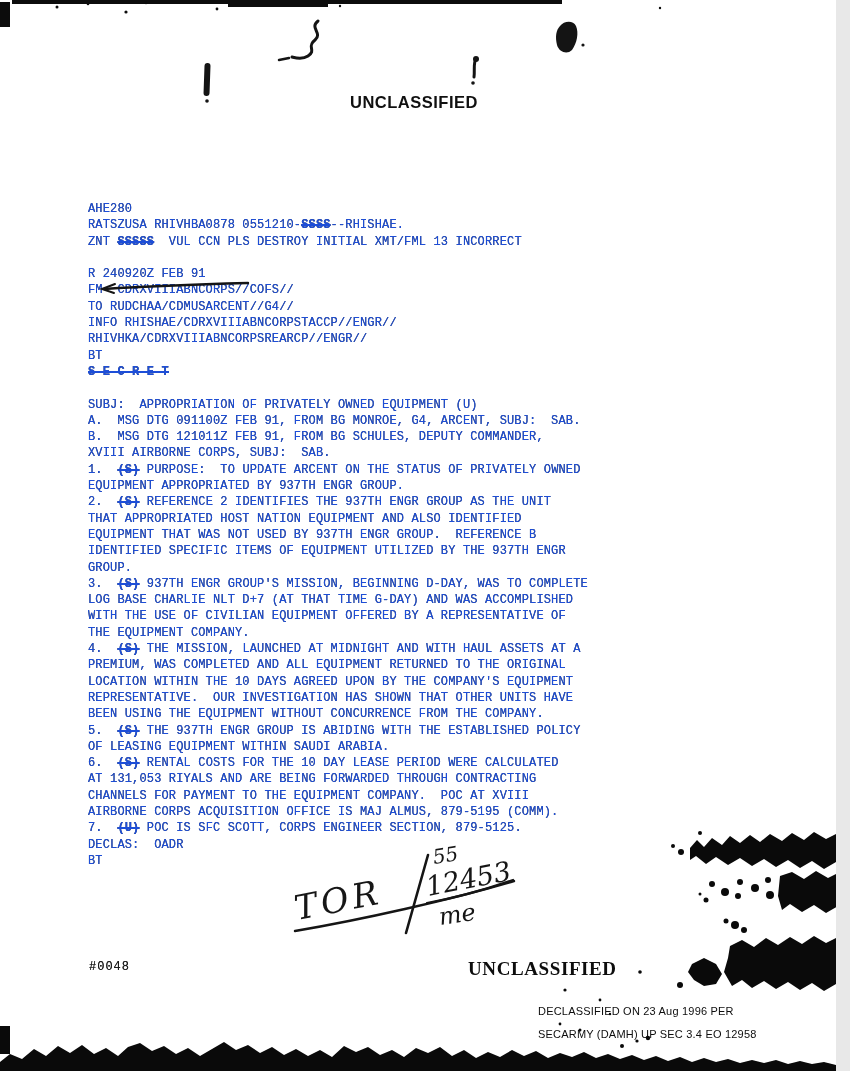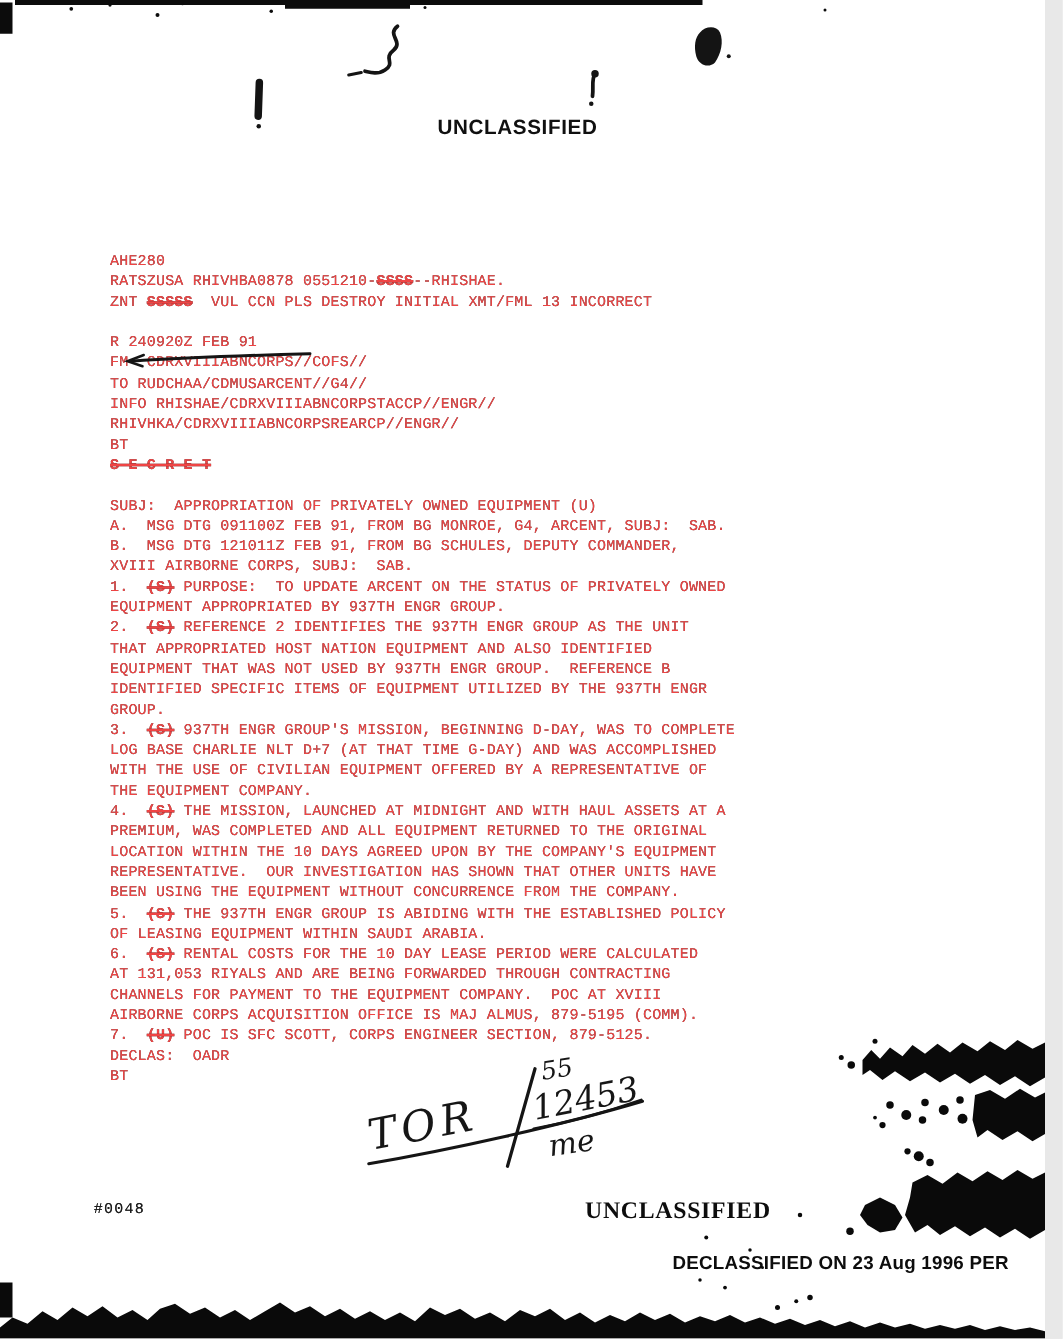--- a/index.html
+++ b/index.html
@@ -11,49 +11,49 @@
     font-family:"Liberation Sans",sans-serif;
   }
   .overlay{
     position:absolute;left:0;top:0;
     pointer-events:none;
   }
   .message{
     position:absolute;left:88px;top:201px;width:610px;
     font-family:"Liberation Mono","DejaVu Sans Mono",monospace;
     font-size:12px;line-height:16.3px;letter-spacing:0.15px;
-    color:#ef4444;white-space:pre;
+    color:#1d4ed8;white-space:pre;
     text-shadow:0 0 0.5px rgba(25,25,25,0.85);
   }
   .msg-line{height:16.3px;}
   .strike{
     text-decoration:line-through;
     text-decoration-thickness:2px;
     font-weight:bold;
   }
   .stamp-top{
     position:absolute;left:350px;top:93px;
     font-family:"Liberation Sans",sans-serif;
     font-weight:bold;font-size:16.5px;letter-spacing:0.5px;color:#101010;
   }
   .page-code{
-    position:absolute;left:75px;top:960px;
+    position:absolute;left:89px;top:960px;
     font-family:"Liberation Mono","DejaVu Sans Mono",monospace;
     font-size:12px;letter-spacing:1px;color:#1c1c1c;
     text-shadow:0 0 0.5px rgba(25,25,25,0.85);
   }
   .stamp-bottom{
     position:absolute;left:468px;top:958px;
     font-family:"Liberation Serif","DejaVu Serif",serif;
     font-weight:bold;font-size:19px;letter-spacing:0.6px;color:#0d0d0d;
   }
   .declass{
     position:absolute;left:538px;top:1000px;
     font-family:"Liberation Sans",sans-serif;
-    font-weight:bold;font-size:15px;line-height:22.5px;
+    font-weight:normal;font-size:11px;line-height:22.5px;
     letter-spacing:0.2px;color:#0d0d0d;white-space:nowrap;
   }
   .hw{
     font-family:"DejaVu Serif","Liberation Serif",serif;
     font-style:italic;fill:#161616;
   }
 </style>
 </head>
 <body>
 
@@ -62,20 +62,21 @@
   <div class="stamp-top">UNCLASSIFIED</div>
 
   <div class="message"><div class="msg-line"><span>AHE280</span></div><div class="msg-line"><span>RATSZUSA RHIVHBA0878 0551210-</span><span class="strike">SSSS</span><span>--RHISHAE.</span></div><div class="msg-line"><span>ZNT </span><span class="strike">SSSSS</span><span>  VUL CCN PLS DESTROY INITIAL XMT/FML 13 INCORRECT</span></div><div class="msg-line">&nbsp;</div><div class="msg-line"><span>R 240920Z FEB 91</span></div><div class="msg-line"><span>FM  CDRXVIIIABNCORPS//COFS//</span></div><div class="msg-line"><span>TO RUDCHAA/CDMUSARCENT//G4//</span></div><div class="msg-line"><span>INFO RHISHAE/CDRXVIIIABNCORPSTACCP//ENGR//</span></div><div class="msg-line"><span>RHIVHKA/CDRXVIIIABNCORPSREARCP//ENGR//</span></div><div class="msg-line"><span>BT</span></div><div class="msg-line"><span class="strike">S E C R E T</span></div><div class="msg-line">&nbsp;</div><div class="msg-line"><span>SUBJ:  APPROPRIATION OF PRIVATELY OWNED EQUIPMENT (U)</span></div><div class="msg-line"><span>A.  MSG DTG 091100Z FEB 91, FROM BG MONROE, G4, ARCENT, SUBJ:  SAB.</span></div><div class="msg-line"><span>B.  MSG DTG 121011Z FEB 91, FROM BG SCHULES, DEPUTY COMMANDER,</span></div><div class="msg-line"><span>XVIII AIRBORNE CORPS, SUBJ:  SAB.</span></div><div class="msg-line"><span>1.  </span><span class="strike">(S)</span><span> PURPOSE:  TO UPDATE ARCENT ON THE STATUS OF PRIVATELY OWNED</span></div><div class="msg-line"><span>EQUIPMENT APPROPRIATED BY 937TH ENGR GROUP.</span></div><div class="msg-line"><span>2.  </span><span class="strike">(S)</span><span> REFERENCE 2 IDENTIFIES THE 937TH ENGR GROUP AS THE UNIT</span></div><div class="msg-line"><span>THAT APPROPRIATED HOST NATION EQUIPMENT AND ALSO IDENTIFIED</span></div><div class="msg-line"><span>EQUIPMENT THAT WAS NOT USED BY 937TH ENGR GROUP.  REFERENCE B</span></div><div class="msg-line"><span>IDENTIFIED SPECIFIC ITEMS OF EQUIPMENT UTILIZED BY THE 937TH ENGR</span></div><div class="msg-line"><span>GROUP.</span></div><div class="msg-line"><span>3.  </span><span class="strike">(S)</span><span> 937TH ENGR GROUP'S MISSION, BEGINNING D-DAY, WAS TO COMPLETE</span></div><div class="msg-line"><span>LOG BASE CHARLIE NLT D+7 (AT THAT TIME G-DAY) AND WAS ACCOMPLISHED</span></div><div class="msg-line"><span>WITH THE USE OF CIVILIAN EQUIPMENT OFFERED BY A REPRESENTATIVE OF</span></div><div class="msg-line"><span>THE EQUIPMENT COMPANY.</span></div><div class="msg-line"><span>4.  </span><span class="strike">(S)</span><span> THE MISSION, LAUNCHED AT MIDNIGHT AND WITH HAUL ASSETS AT A</span></div><div class="msg-line"><span>PREMIUM, WAS COMPLETED AND ALL EQUIPMENT RETURNED TO THE ORIGINAL</span></div><div class="msg-line"><span>LOCATION WITHIN THE 10 DAYS AGREED UPON BY THE COMPANY'S EQUIPMENT</span></div><div class="msg-line"><span>REPRESENTATIVE.  OUR INVESTIGATION HAS SHOWN THAT OTHER UNITS HAVE</span></div><div class="msg-line"><span>BEEN USING THE EQUIPMENT WITHOUT CONCURRENCE FROM THE COMPANY.</span></div><div class="msg-line"><span>5.  </span><span class="strike">(S)</span><span> THE 937TH ENGR GROUP IS ABIDING WITH THE ESTABLISHED POLICY</span></div><div class="msg-line"><span>OF LEASING EQUIPMENT WITHIN SAUDI ARABIA.</span></div><div class="msg-line"><span>6.  </span><span class="strike">(S)</span><span> RENTAL COSTS FOR THE 10 DAY LEASE PERIOD WERE CALCULATED</span></div><div class="msg-line"><span>AT 131,053 RIYALS AND ARE BEING FORWARDED THROUGH CONTRACTING</span></div><div class="msg-line"><span>CHANNELS FOR PAYMENT TO THE EQUIPMENT COMPANY.  POC AT XVIII</span></div><div class="msg-line"><span>AIRBORNE CORPS ACQUISITION OFFICE IS MAJ ALMUS, 879-5195 (COMM).</span></div><div class="msg-line"><span>7.  </span><span class="strike">(U)</span><span> POC IS SFC SCOTT, CORPS ENGINEER SECTION, 879-5125.</span></div><div class="msg-line"><span>DECLAS:  OADR</span></div><div class="msg-line"><span>BT</span></div></div>
 
   <div class="page-code">#0048</div>
 
   <div class="stamp-bottom">UNCLASSIFIED</div>
 
   <div class="declass">
     <div>DECLASSIFIED ON 23 Aug 1996 PER</div>
+    <div>SECARMY (DAMH) UP SEC 3.4 EO 12958</div>
   </div>
 
   <svg class="overlay" width="850" height="1071" viewBox="0 0 850 1071">
 
     <g fill="#0c0c0c">
       <rect x="12" y="0" width="550" height="4"></rect>
       <rect x="228" y="0" width="100" height="7"></rect>
       <rect x="0" y="2" width="10" height="25"></rect>
       <circle cx="57" cy="7" r="1.5"></circle>
         <circle cx="88" cy="4" r="1.3"></circle>

